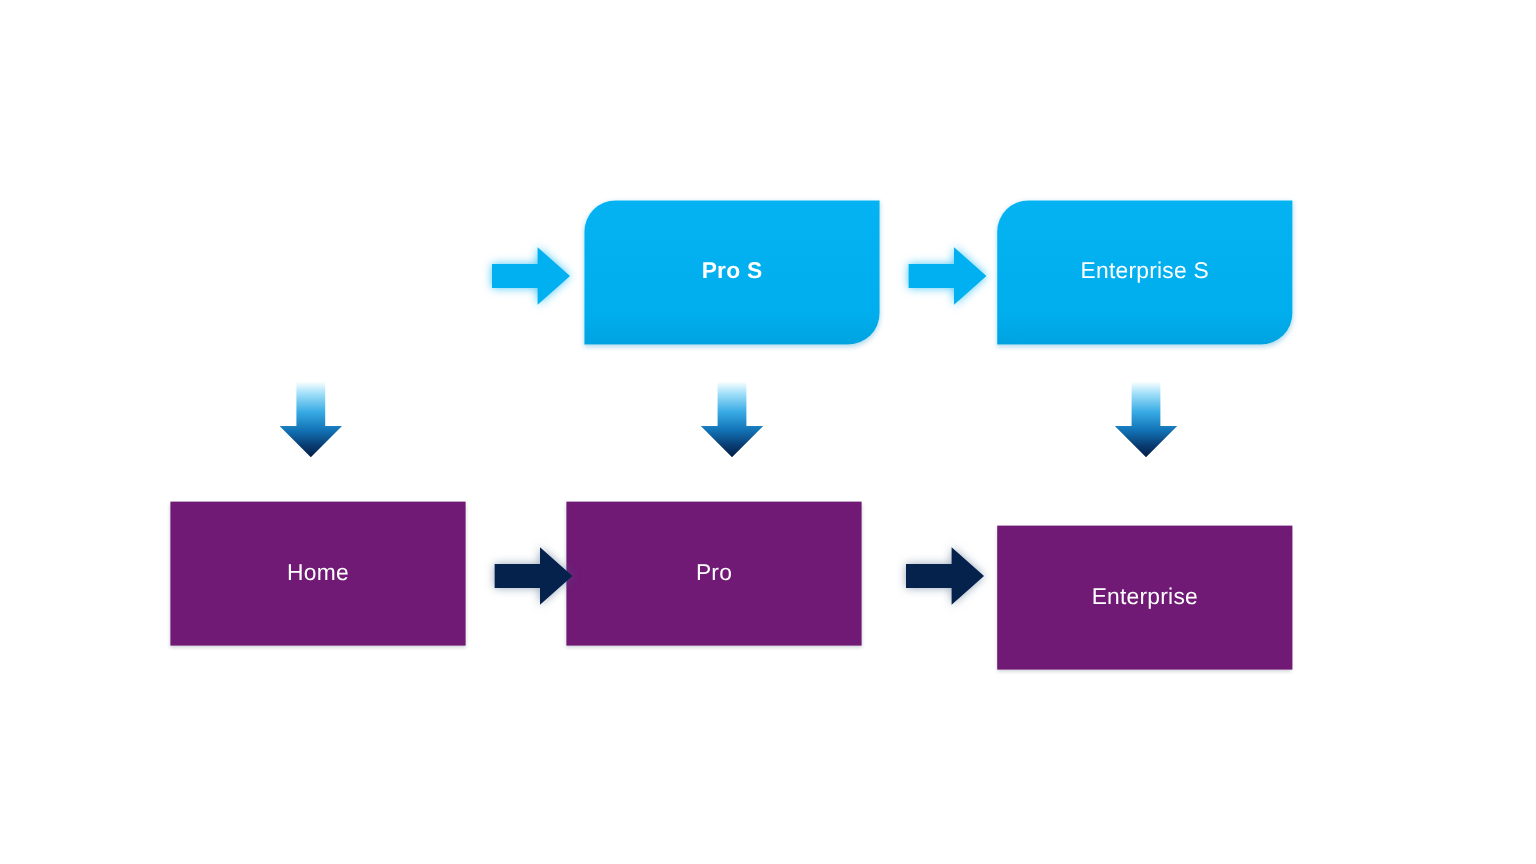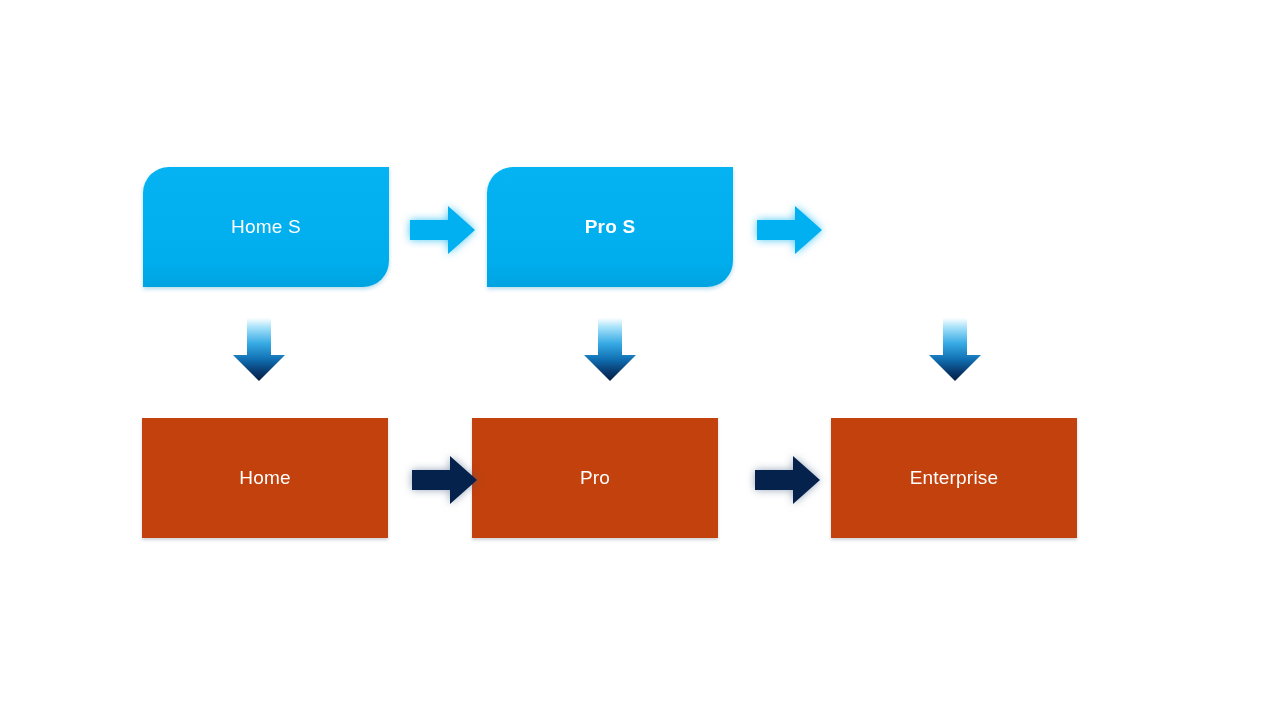--- a/index.html
+++ b/index.html
@@ -25,21 +25,21 @@
     color: #FFFFFF;
     font-size: 19px;
     letter-spacing: 0.2px;
   }
   .box.light {
     background: linear-gradient(180deg, #05B3F2 0%, #00AEEE 78%, #00A3E0 100%);
     border-radius: 26px 0 26px 0;
     box-shadow: 0 2px 4px rgba(0, 130, 190, 0.30);
   }
   .box.dark {
-    background: #c2410c;
+    background: #701a75;
     box-shadow: 0 2px 3px rgba(10, 30, 60, 0.20);
   }
   .box-label {
     pointer-events: none;
   }
   .h-arrow {
     position: absolute;
     width: 66px;
     height: 50px;
   }
@@ -71,28 +71,28 @@
         <stop offset="0%" stop-color="#FDFFFF"></stop>
         <stop offset="15%" stop-color="#A5E1F9"></stop>
         <stop offset="40%" stop-color="#38ABE5"></stop>
         <stop offset="65%" stop-color="#1171B4"></stop>
         <stop offset="85%" stop-color="#093B70"></stop>
         <stop offset="100%" stop-color="#041E46"></stop>
       </linearGradient>
     </defs>
   </svg>
 
-  <div class="box light" style="left:143px; top:167px;">
-    <span class="box-label">Home S</span>
-  </div>
 
   <div class="box light" style="left:487px; top:167px;font-weight:bold;">
     <span class="box-label">Pro S</span>
   </div>
 
+  <div class="box light" style="left:831px; top:167px;">
+    <span class="box-label">Enterprise S</span>
+  </div>
 
   <svg class="h-arrow light" style="left:410px; top:205px;" viewBox="0 0 66 50">
     <polygon points="0,15 38,15 38,1 65,25 38,49 38,35 0,35"></polygon>
   </svg>
 
   <svg class="h-arrow light" style="left:757px; top:205px;" viewBox="0 0 66 50">
     <polygon points="0,15 38,15 38,1 65,25 38,49 38,35 0,35"></polygon>
   </svg>
 
   <svg class="v-arrow" style="left:233px; top:318px;" viewBox="0 0 52 63">
@@ -108,21 +108,21 @@
   </svg>
 
   <div class="box dark" style="left:142px; top:418px;">
     <span class="box-label">Home</span>
   </div>
 
   <div class="box dark" style="left:472px; top:418px;">
     <span class="box-label">Pro</span>
   </div>
 
-  <div class="box dark" style="left:831px; top:418px;text-align:center;">
+  <div class="box dark" style="left:831px; top:438px;text-align:center;">
     <span class="box-label">Enterprise</span>
   </div>
 
   <svg class="h-arrow dark" style="left:412px; top:455px;" viewBox="0 0 66 50">
     <polygon points="0,15 38,15 38,1 65,25 38,49 38,35 0,35"></polygon>
   </svg>
 
   <svg class="h-arrow dark" style="left:755px; top:455px;" viewBox="0 0 66 50">
     <polygon points="0,15 38,15 38,1 65,25 38,49 38,35 0,35"></polygon>
   </svg>

